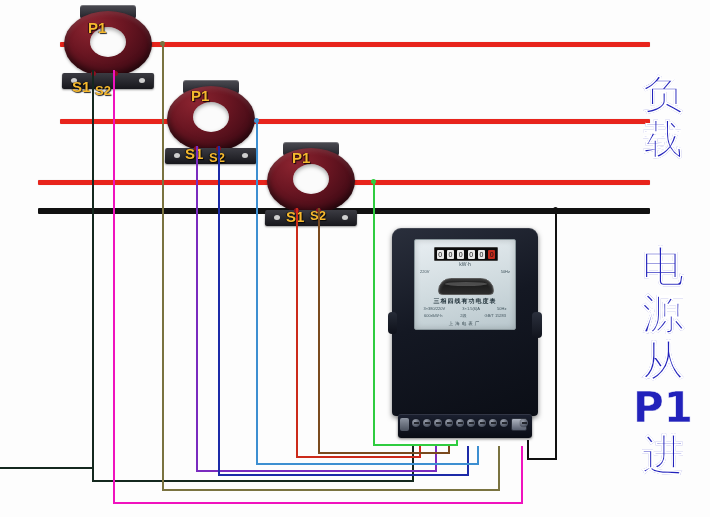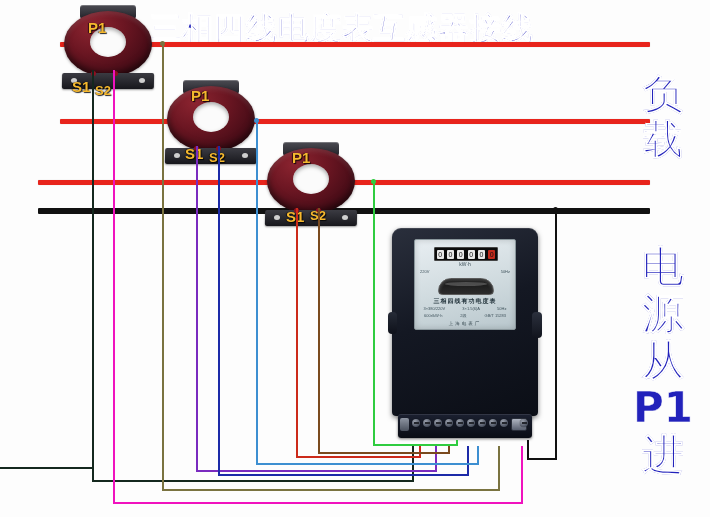--- a/index.html
+++ b/index.html
@@ -147,21 +147,20 @@
   .w{position:absolute;}
   .wv{width:2px;}
   .wh{height:2px;}
   .node{position:absolute;width:5px;height:5px;border-radius:50%;}
 </style>
 </head>
 <body>
 
 <div id="stage">
 
-  <div class="title">三相四线电度表互感器接线</div>
 
   <div class="bus red" style="left:60px;top:42px;width:590px;"></div>
   <div class="bus red" style="left:60px;top:119px;width:590px;"></div>
   <div class="bus red" style="left:38px;top:180px;width:612px;"></div>
   <div class="bus blk" style="left:38px;top:208px;width:612px;"></div>
 
   <div class="ct" id="ct1" style="left:60px;top:5px;">
     <div class="clampbar"></div>
     <div class="toro"></div>
     <div class="hole"></div>

